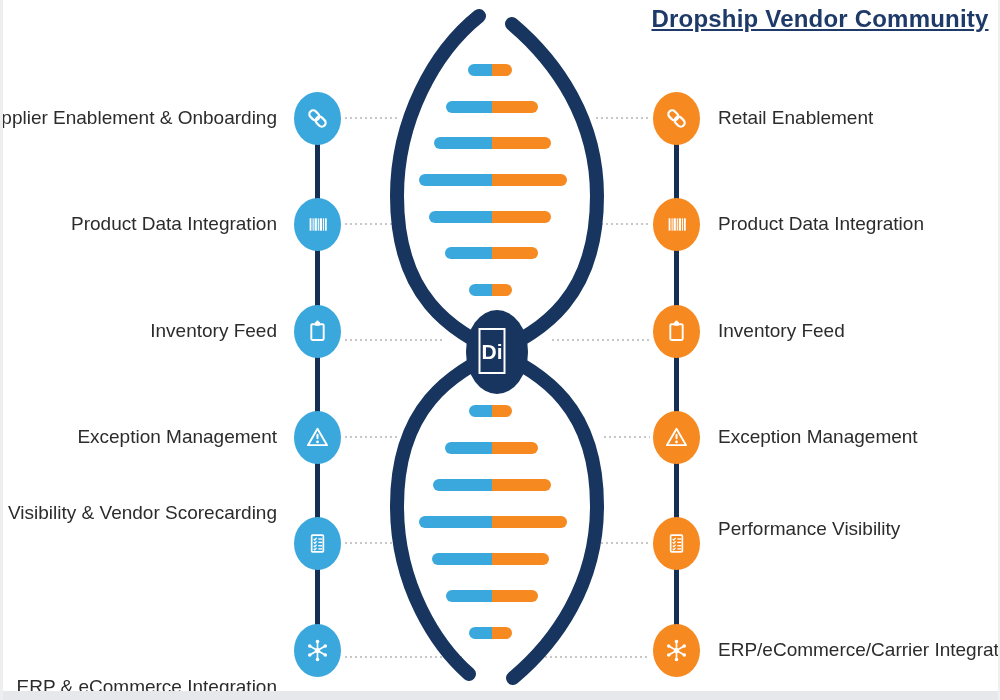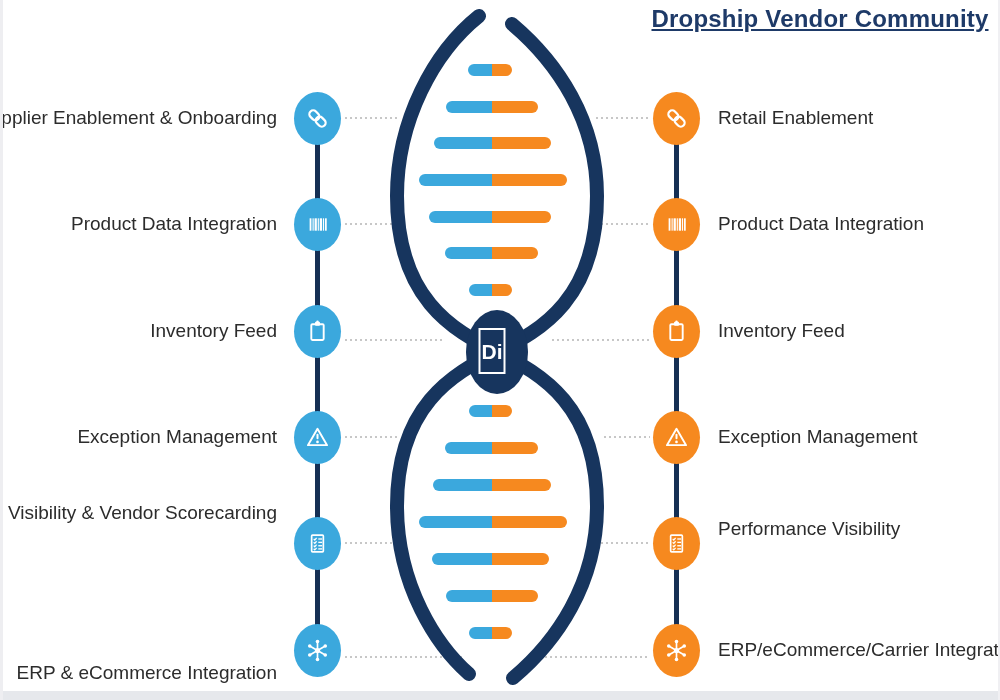--- a/index.html
+++ b/index.html
@@ -121,21 +121,21 @@
             <circle cx="12" cy="12" r="2.3"></circle>
             <circle cx="12" cy="4" r="1.6"></circle>
             <circle cx="18.9" cy="8" r="1.6"></circle>
             <circle cx="18.9" cy="16" r="1.6"></circle>
             <circle cx="12" cy="20" r="1.6"></circle>
             <circle cx="5.1" cy="16" r="1.6"></circle>
             <circle cx="5.1" cy="8" r="1.6"></circle>
           </g>
         </svg>
       </div>
-      <div class="item-label left" style="top: 660px; right: 723px;">ERP &amp; eCommerce Integration</div>
+      <div class="item-label left" style="top: 674px; right: 723px;">ERP &amp; eCommerce Integration</div>
       <div class="vline" style="left: 673.5px; top: 118px; height: 532px; background: rgb(21, 47, 84);"></div>
       <div class="dotted" style="left: 596px; top: 117px; width: 54px;"></div>
       <div class="badge" style="left: 652.5px; top: 91.5px; background: rgb(246, 137, 31);">
         <svg width="27" height="27" viewBox="0 0 24 24">
           <g fill="none" stroke="#fff" stroke-width="2" transform="rotate(45 12 12)">
             <rect x="3.2" y="8.6" width="9.6" height="6.8" rx="3.4"></rect>
             <rect x="11.2" y="8.6" width="9.6" height="6.8" rx="3.4"></rect>
           </g>
         </svg>
       </div>

